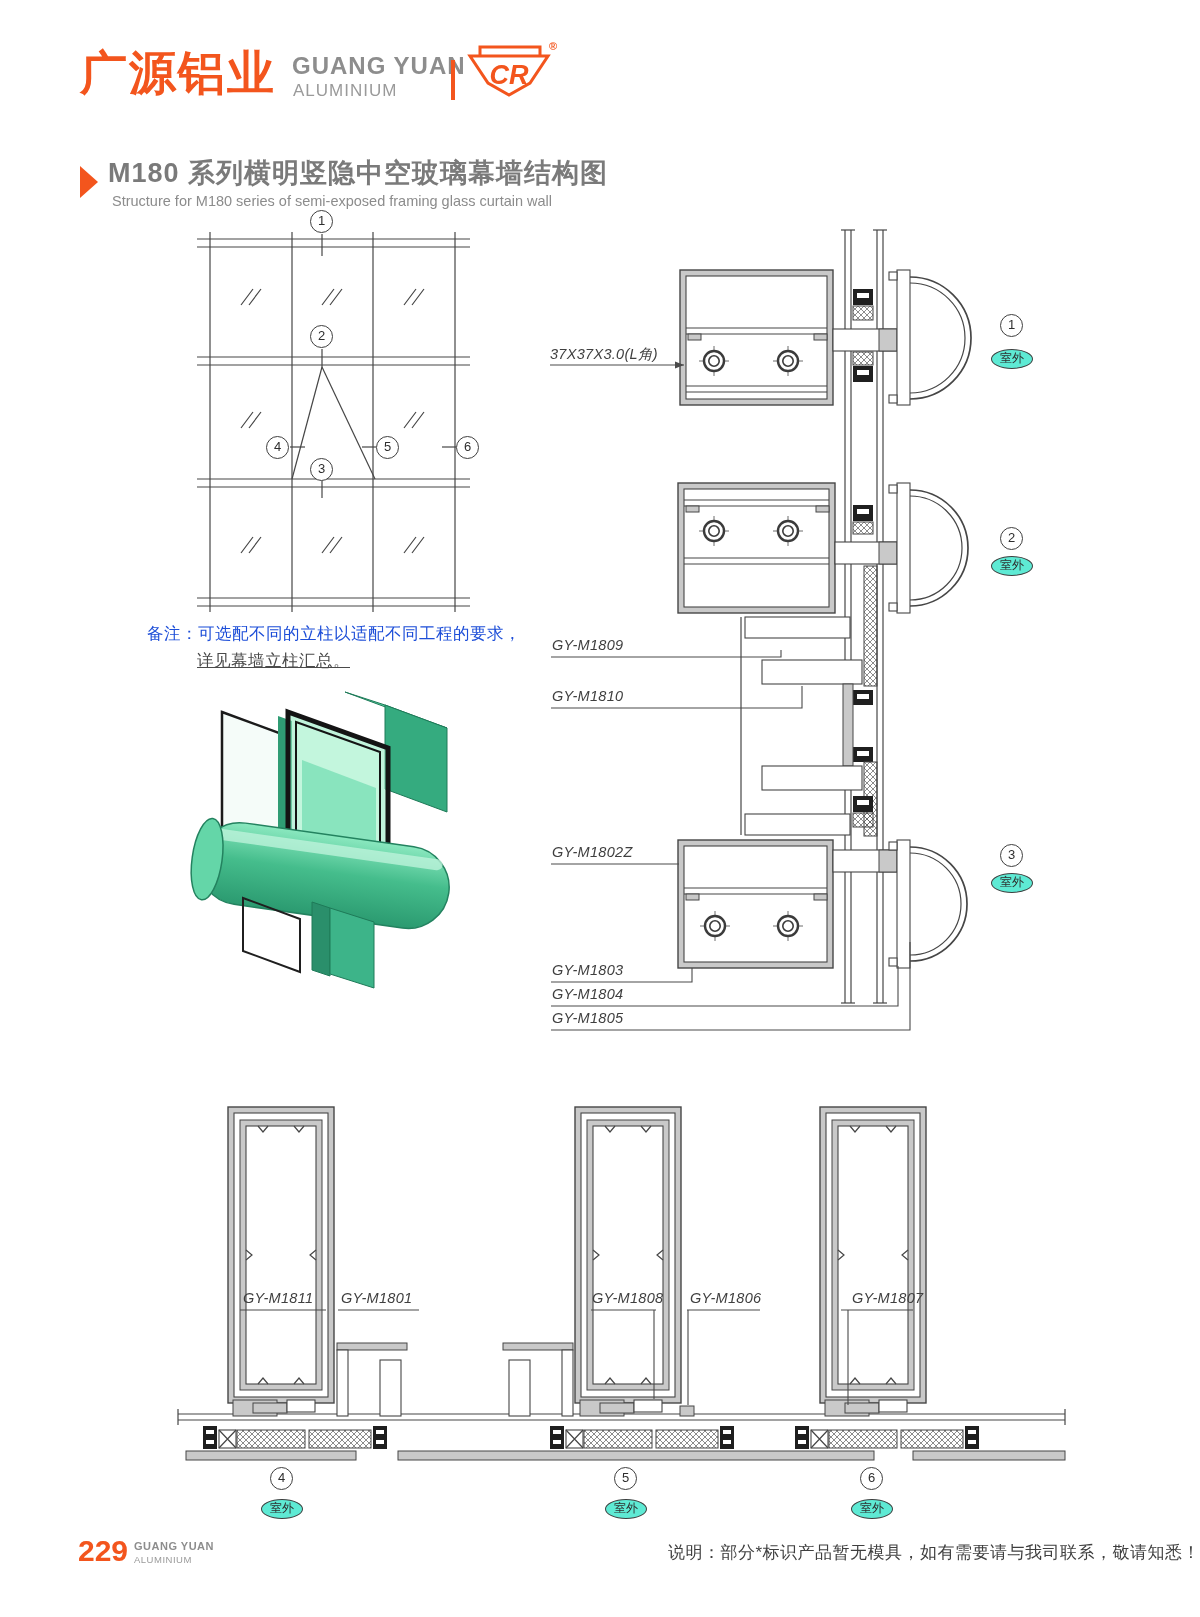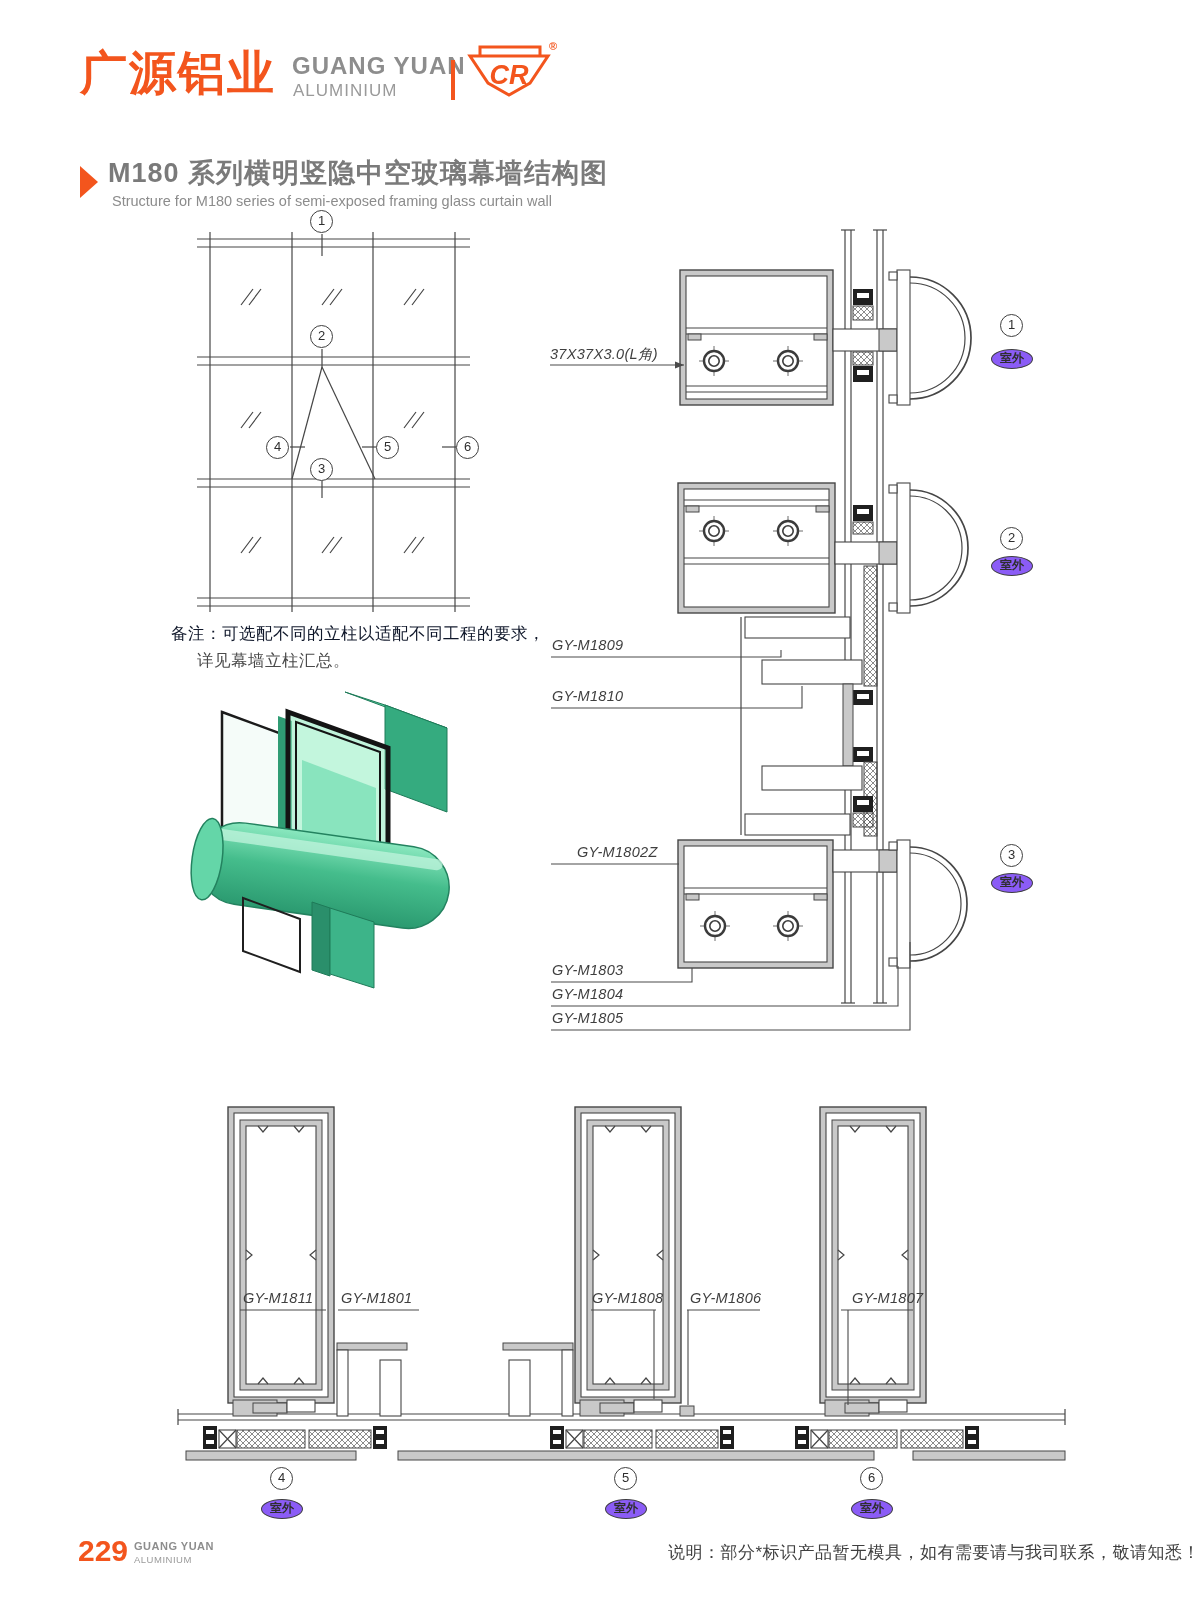--- a/index.html
+++ b/index.html
@@ -9,29 +9,29 @@
   
   .brand-cn{left:80px;top:42px;font-size:47px;font-weight:bold;color:#f3551d;letter-spacing:2px;text-align:right;}
   .brand-en1{left:292px;top:52px;font-size:24px;font-weight:bold;color:#8d8d8d;letter-spacing:1px;}
   .brand-en2{left:293px;top:81px;font-size:17px;color:#9a9a9a;letter-spacing:1px;}
   .logo-divider{left:451px;top:60px;width:4px;height:40px;background:#f3551d;}
   .registered{left:549px;top:40px;font-size:11px;color:#f3551d;font-weight:bold;}
   
   .title-cn{left:108px;top:155px;font-size:27px;font-weight:bold;color:#7a7a7a;letter-spacing:1px;}
   .title-en{left:112px;top:193px;font-size:14.5px;color:#8c8c8c;}
   
-  .note1{left:147px;top:623px;font-size:16.5px;color:#0f172a;letter-spacing:.5px;margin-left:24px;}
-  .note2{left:197px;top:650px;font-size:16.5px;color:#4a4a4a;letter-spacing:.5px;}
+  .note1{left:147px;top:623px;font-size:16.5px;color:#1d4ed8;letter-spacing:.5px;}
+  .note2{left:197px;top:650px;font-size:16.5px;color:#4a4a4a;letter-spacing:.5px;text-decoration:underline;}
   
   .dlabel{position:absolute;font-size:14.5px;color:#3f3f3f;white-space:nowrap;letter-spacing:.3px;font-style:italic;}
   
   .mkc{position:absolute;box-sizing:border-box;width:23px;height:23px;border:1.6px solid #3f3f3f;
        border-radius:50%;text-align:center;line-height:20px;font-size:13px;color:#2e2e2e;background:#fff;}
   .mko{position:absolute;box-sizing:border-box;width:42px;height:20px;border:1.8px solid #3f3f3f;
-       border-radius:50%;text-align:center;line-height:16px;font-size:12px;color:#2e2e2e;background:#8b5cf6;font-weight:bold;}
+       border-radius:50%;text-align:center;line-height:16px;font-size:12px;color:#2e2e2e;background:#5eead4;}
   
   .pagenum{left:78px;top:1534px;font-size:30px;font-weight:bold;color:#f3551d;}
   .f-en1{left:134px;top:1540px;font-size:11px;font-weight:bold;color:#8d8d8d;letter-spacing:.5px;}
   .f-en2{left:134px;top:1554px;font-size:9.5px;color:#9a9a9a;letter-spacing:.5px;}
   .f-note{left:0;top:1541px;width:1200px;text-align:right;font-size:17px;color:#3f3f3f;letter-spacing:.5px;}
   
   svg .ln{stroke:#464646;stroke-width:1.2;fill:none;}
   svg .ln2{stroke:#464646;stroke-width:1.7;fill:none;}
   svg .wf{fill:#c9c9c9;stroke:#464646;stroke-width:1.4;}
   svg .wh{fill:#ffffff;stroke:#464646;stroke-width:1.1;}
@@ -344,21 +344,21 @@
 
   <div class="abs title-cn">M180 系列横明竖隐中空玻璃幕墙结构图</div>
   <div class="abs title-en">Structure for M180 series of semi-exposed framing glass curtain wall</div>
 
   <div class="abs note1">备注：可选配不同的立柱以适配不同工程的要求，</div>
   <div class="abs note2">详见幕墙立柱汇总。</div>
 
   <div class="dlabel" style="left:550px;top:345px">37X37X3.0(L角)</div>
   <div class="dlabel" style="left:552px;top:637px">GY-M1809</div>
   <div class="dlabel" style="left:552px;top:688px">GY-M1810</div>
-  <div class="dlabel" style="left:577px;top:844px">GY-M1802Z</div>
+  <div class="dlabel" style="left:552px;top:844px">GY-M1802Z</div>
   <div class="dlabel" style="left:552px;top:962px">GY-M1803</div>
   <div class="dlabel" style="left:552px;top:986px">GY-M1804</div>
   <div class="dlabel" style="left:552px;top:1010px">GY-M1805</div>
   <div class="dlabel" style="left:243px;top:1290px">GY-M1811</div>
   <div class="dlabel" style="left:341px;top:1290px">GY-M1801</div>
   <div class="dlabel" style="left:592px;top:1290px">GY-M1808</div>
   <div class="dlabel" style="left:690px;top:1290px">GY-M1806</div>
   <div class="dlabel" style="left:852px;top:1290px">GY-M1807</div>
 
   <div class="mkc" style="left:310px;top:210px">1</div>

